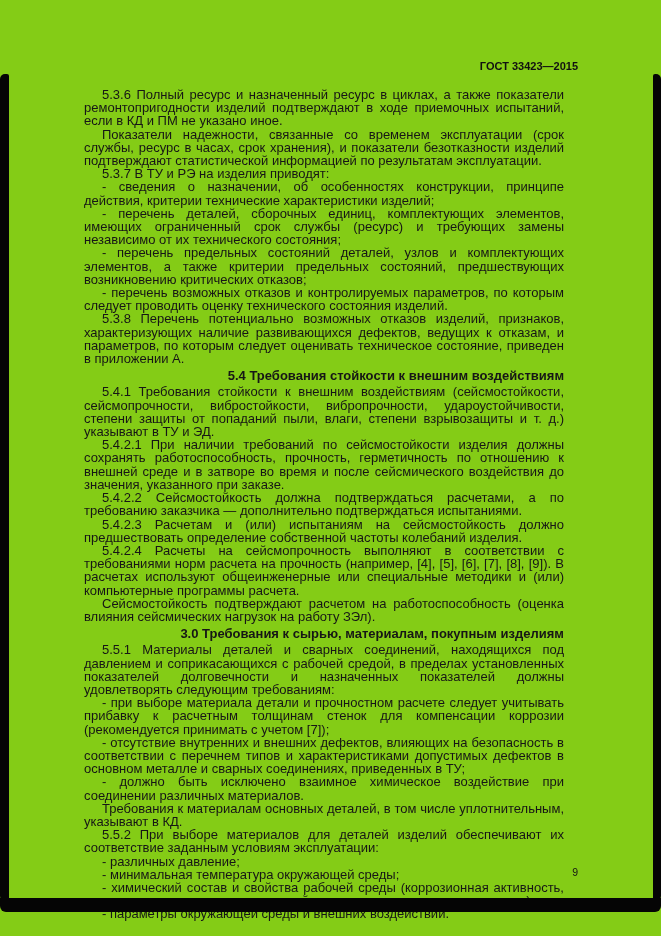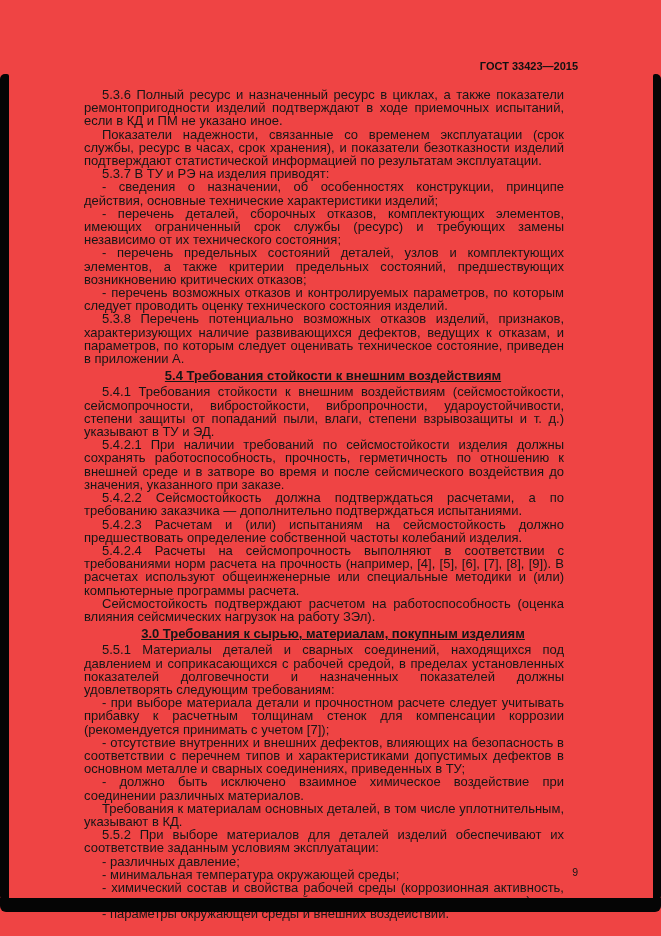--- a/index.html
+++ b/index.html
@@ -6,42 +6,41 @@
   body {
     width: 661px; height: 936px;
     background: #ffffff;
     font-family: "Liberation Sans", sans-serif;
     position: relative;
     overflow: hidden;
     color: #141414;
   }
   .page {
     position: absolute; inset: 0;
-    background: #ef4444;
+    background: #84cc16;
   }
   .doc-header {
     position: absolute; top: 60px; left: 84px; right: 83px;
     text-align: right;
     font-weight: bold;
     font-size: 11px;
     color: #111111;
   }
   .doc-body {
     position: absolute; top: 88px; left: 84px; right: 97px;
     font-size: 13px;
     line-height: 13.2px;
     text-align: justify;
     color: #161616;
   }
   .para { text-indent: 18px; margin: 0; }
   .heading {
     font-weight: bold;
     margin: 4px 0 3px 0;
-    text-align: center;
-    text-decoration: underline;
+    text-align: right;
   }
   .doc-footer {
     position: absolute; top: 866px; left: 84px; right: 83px;
     text-align: right;
     font-size: 10.5px;
     color: #161616;
   }
   .edge { background: #050505; position: absolute; }
   .edge-left  { left: 0;  top: 74px; width: 9px;  height: 828px; border-radius: 5px 2px 0 6px; }
   .edge-right { right: 0; top: 74px; width: 8px;  height: 828px; border-radius: 2px 5px 6px 0; }
@@ -53,22 +52,22 @@
 <div class="page">
 
   <div class="doc-header">
     <span>ГОСТ 33423—2015</span>
   </div>
 
   <div class="doc-body">
       <div class="para">5.3.6 Полный ресурс и назначенный ресурс в циклах, а также показатели ремонтопригодности изделий подтверждают в ходе приемочных испытаний, если в КД и ПМ не указано иное.</div>
       <div class="para">Показатели надежности, связанные со временем эксплуатации (срок службы, ресурс в часах, срок хранения), и показатели безотказности изделий подтверждают статистической информацией по результатам эксплуатации.</div>
       <div class="para">5.3.7 В ТУ и РЭ на изделия приводят:</div>
-      <div class="para">- сведения о назначении, об особенностях конструкции, принципе действия, основные технические характеристики изделий;</div>
-      <div class="para">- перечень деталей, сборочных отказов, комплектующих элементов, имеющих ограниченный срок службы (ресурс) и требующих замены независимо от их технического состояния;</div>
+      <div class="para">- сведения о назначении, об особенностях конструкции, принципе действия, критерии технические характеристики изделий;</div>
+      <div class="para">- перечень деталей, сборочных единиц, комплектующих элементов, имеющих ограниченный срок службы (ресурс) и требующих замены независимо от их технического состояния;</div>
       <div class="para">- перечень предельных состояний деталей, узлов и комплектующих элементов, а также критерии предельных состояний, предшествующих возникновению критических отказов;</div>
       <div class="para">- перечень возможных отказов и контролируемых параметров, по которым следует проводить оценку технического состояния изделий.</div>
       <div class="para">5.3.8 Перечень потенциально возможных отказов изделий, признаков, характеризующих наличие развивающихся дефектов, ведущих к отказам, и параметров, по которым следует оценивать техническое состояние, приведен в приложении А.</div>
       <div class="para heading">5.4 Требования стойкости к внешним воздействиям</div>
       <div class="para">5.4.1 Требования стойкости к внешним воздействиям (сейсмостойкости, сейсмопрочности, вибростойкости, вибропрочности, удароустойчивости, степени защиты от попаданий пыли, влаги, степени взрывозащиты и т. д.) указывают в ТУ и ЭД.</div>
       <div class="para">5.4.2.1 При наличии требований по сейсмостойкости изделия должны сохранять работоспособность, прочность, герметичность по отношению к внешней среде и в затворе во время и после сейсмического воздействия до значения, указанного при заказе.</div>
       <div class="para">5.4.2.2 Сейсмостойкость должна подтверждаться расчетами, а по требованию заказчика — дополнительно подтверждаться испытаниями.</div>
       <div class="para">5.4.2.3 Расчетам и (или) испытаниям на сейсмостойкость должно предшествовать определение собственной частоты колебаний изделия.</div>
       <div class="para">5.4.2.4 Расчеты на сейсмопрочность выполняют в соответствии с требованиями норм расчета на прочность (например, [4], [5], [6], [7], [8], [9]). В расчетах используют общеинженерные или специальные методики и (или) компьютерные программы расчета.</div>
       <div class="para">Сейсмостойкость подтверждают расчетом на работоспособность (оценка влияния сейсмических нагрузок на работу ЗЭл).</div>

